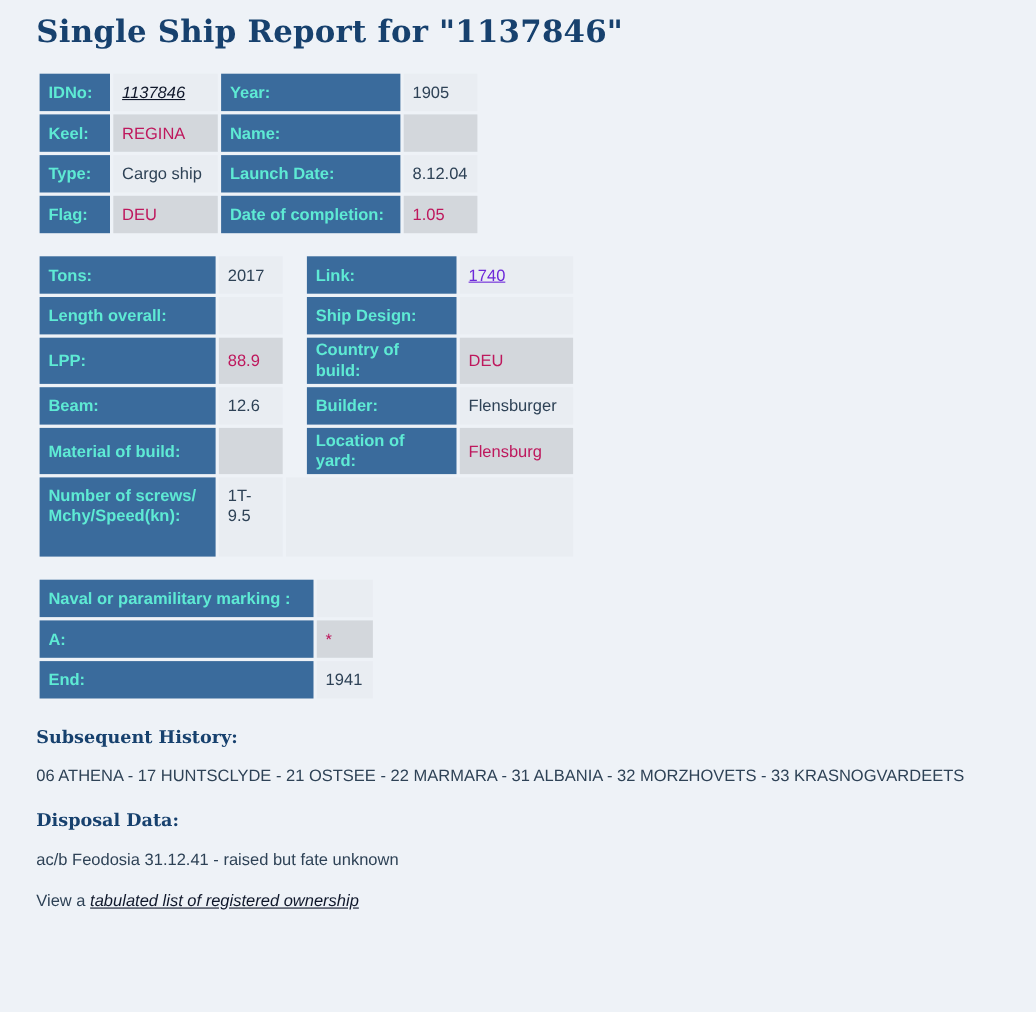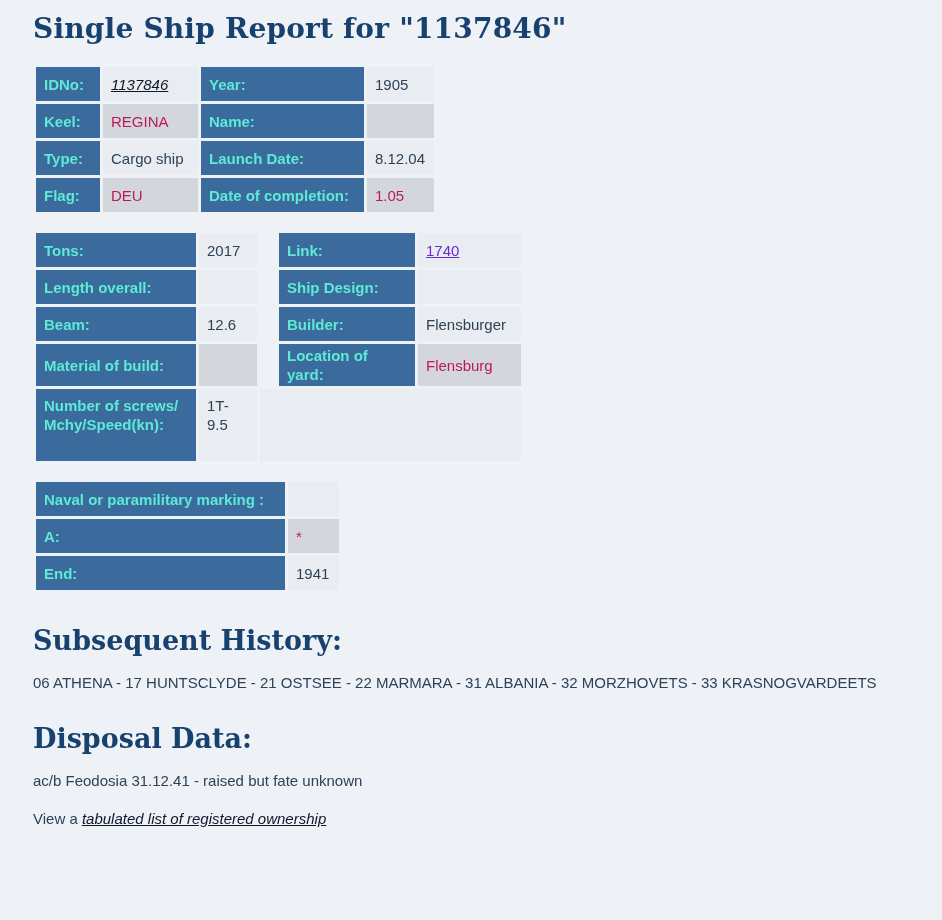--- a/index.html
+++ b/index.html
@@ -15,23 +15,23 @@
     font-family: "DejaVu Serif", "Liberation Serif", serif;
     font-weight: bold;
     font-size: 28px;
     color: #17416e;
     margin: 6px 0 19px 0;
     letter-spacing: 0.2px;
   }
   h2.section-heading {
     font-family: "DejaVu Serif", "Liberation Serif", serif;
     font-weight: bold;
-    font-size: 27px;
+    font-size: 16px;
     color: #17416e;
-    margin: 32px 0 18px 0;
+    margin: 22px 0 18px 0;
   }
   .section-text { font-size: 15px; margin: 0 0 21px 0; color: #2e4256; }
 
   table.report {
     border-collapse: separate;
     border-spacing: 3px;
     margin: 0 0 15px 0;
   }
   table.report td {
     font-size: 15px;
@@ -106,20 +106,27 @@
     <td class="val-light c-v2"><a href="#" class="link-green">1740</a></td>
   </tr>
   <tr>
     <td class="lbl">Length overall:</td>
     <td class="val-light"></td>
     <td class="spacer"></td>
     <td class="lbl">Ship Design:</td>
     <td class="val-light"></td>
   </tr>
   <tr>
+    <td class="lbl">LPP:</td>
+    <td class="val-dark">88.9</td>
+    <td class="spacer"></td>
+    <td class="lbl">Country of build:</td>
+    <td class="val-dark">DEU</td>
+  </tr>
+  <tr>
     <td class="lbl">Beam:</td>
     <td class="val-light">12.6</td>
     <td class="spacer"></td>
     <td class="lbl">Builder:</td>
     <td class="val-light">Flensburger</td>
   </tr>
   <tr>
     <td class="lbl">Material of build:</td>
     <td class="val-dark"></td>
     <td class="spacer"></td>

